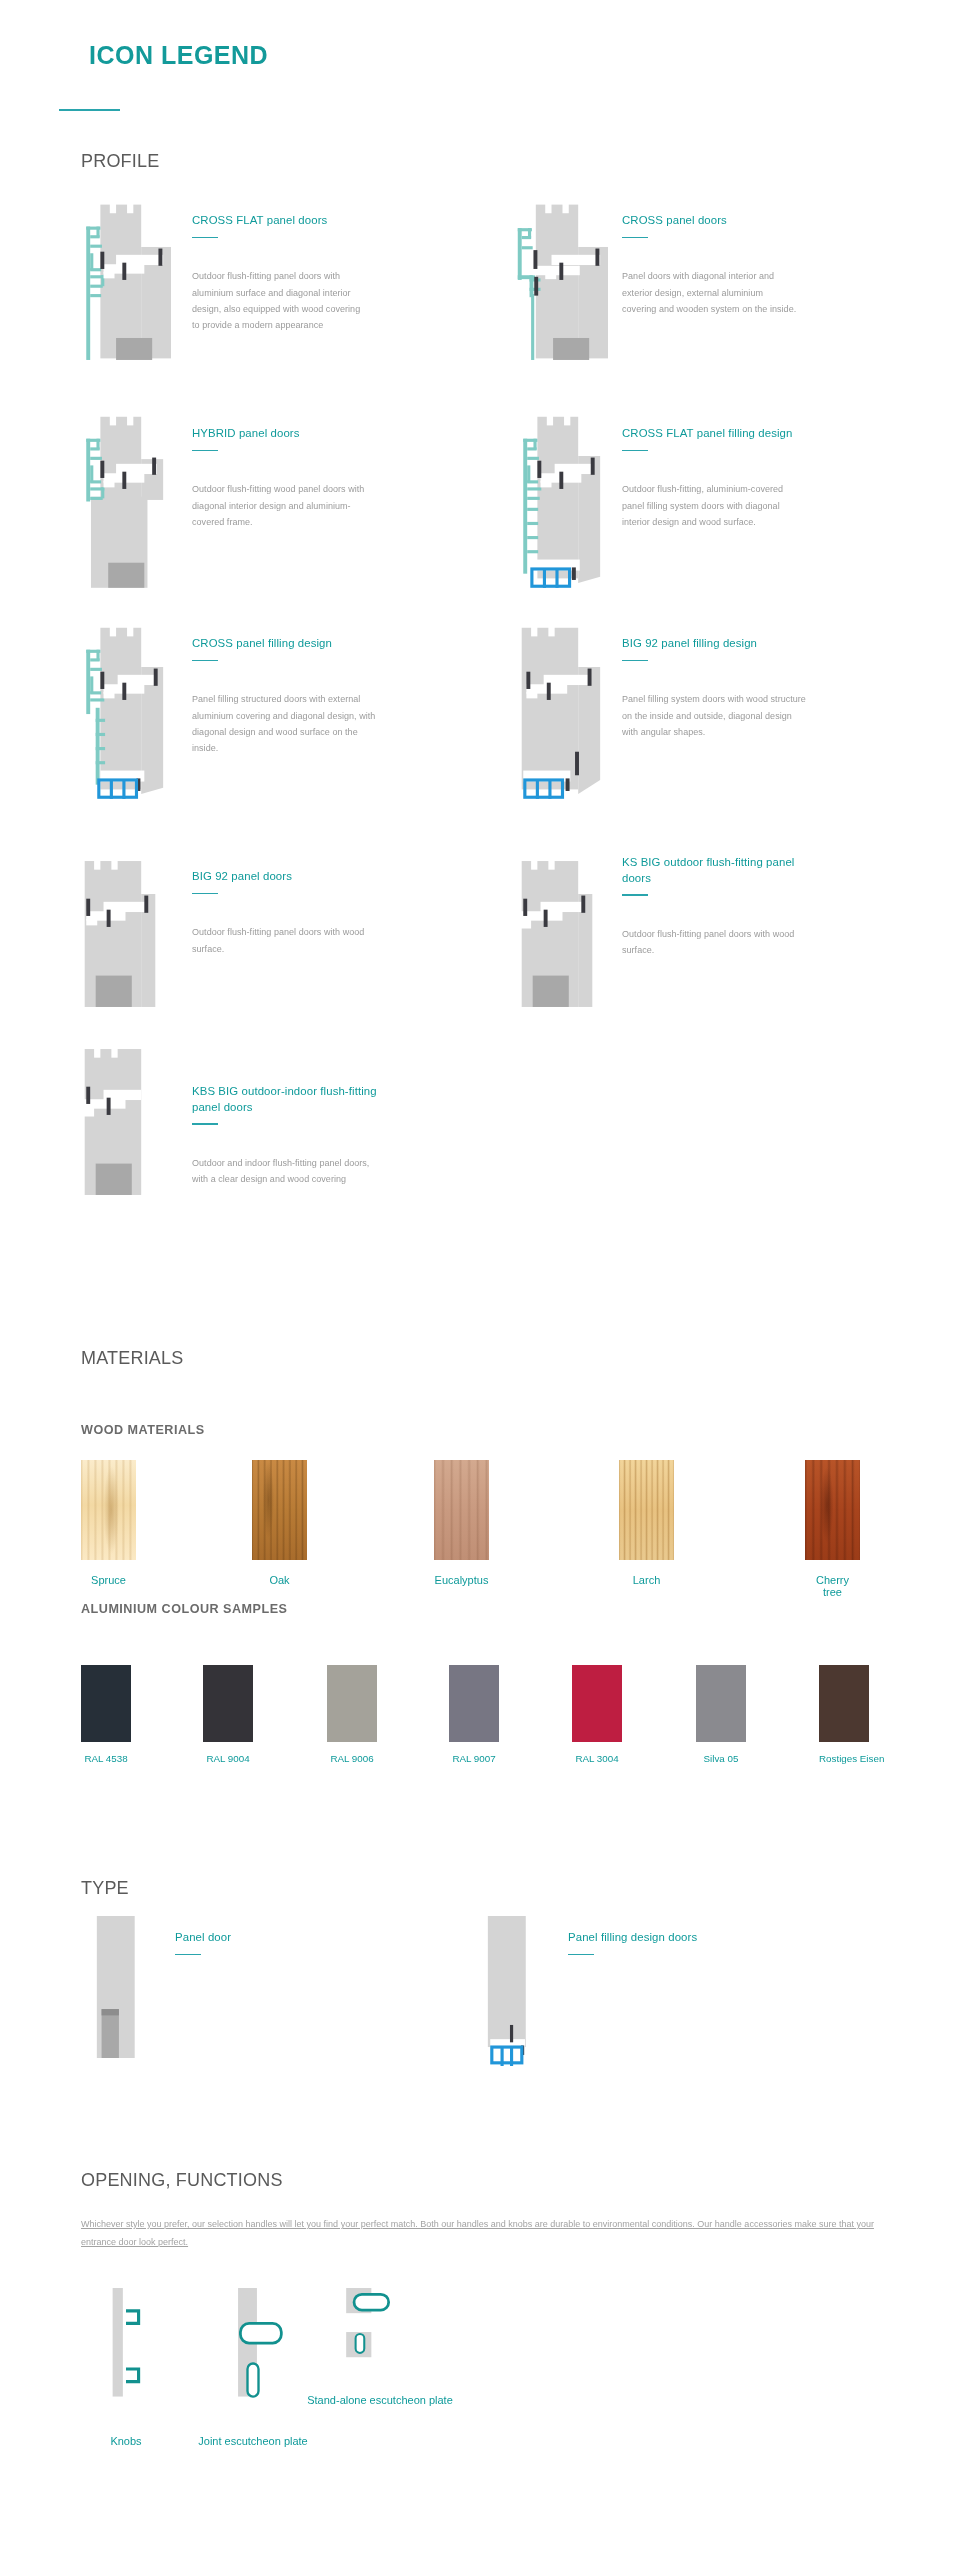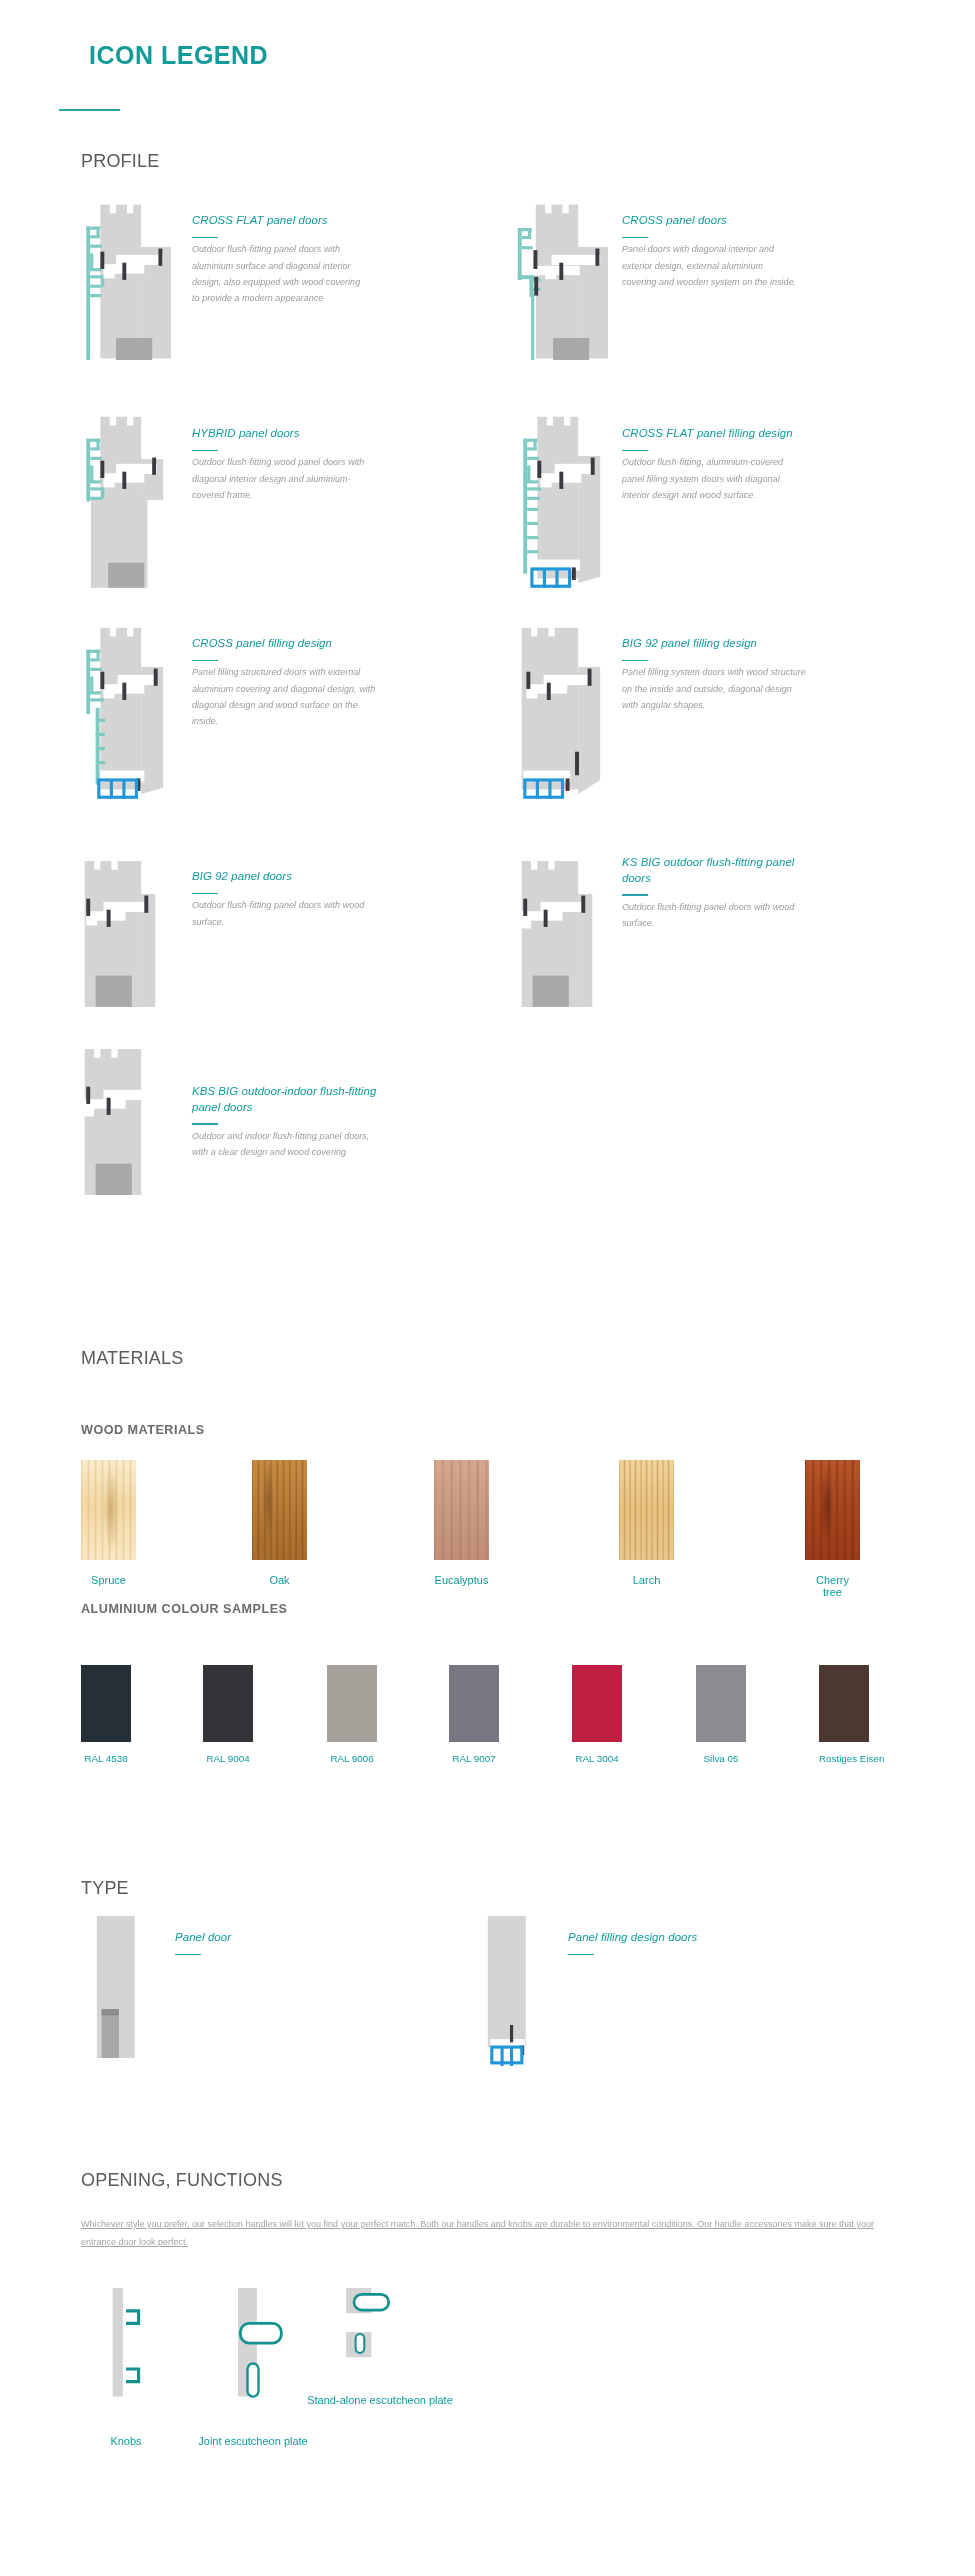--- a/index.html
+++ b/index.html
@@ -39,35 +39,35 @@
   .sub-title {
     position: absolute;
     left: 81px;
     font-size: 12.6px;
     font-weight: 700;
     letter-spacing: 0.5px;
     color: #6b6b6b;
   }
 
   
-  .item { position: absolute; font-style: italic; }
+  .item { position: absolute; }
   .item-title {
     font-size: 11.4px;
     font-weight: 400;
     color: #0e9a9a;
     line-height: 1.38;
     letter-spacing: 0.1px;
   }
   .item-rule {
     margin-top: 7.9px;
     width: 26px; height: 1.6px;
     background: #2aa5ad;
   }
   .item-desc {
-    margin-top: 3px;
+    margin-top: 30px;
     font-size: 9px;
     line-height: 1.82;
     color: #9b9b9b;
     letter-spacing: 0.04px;
   }
 
   
   .door-icon { position: absolute; }
   .door-icon svg { display: block; }
 

